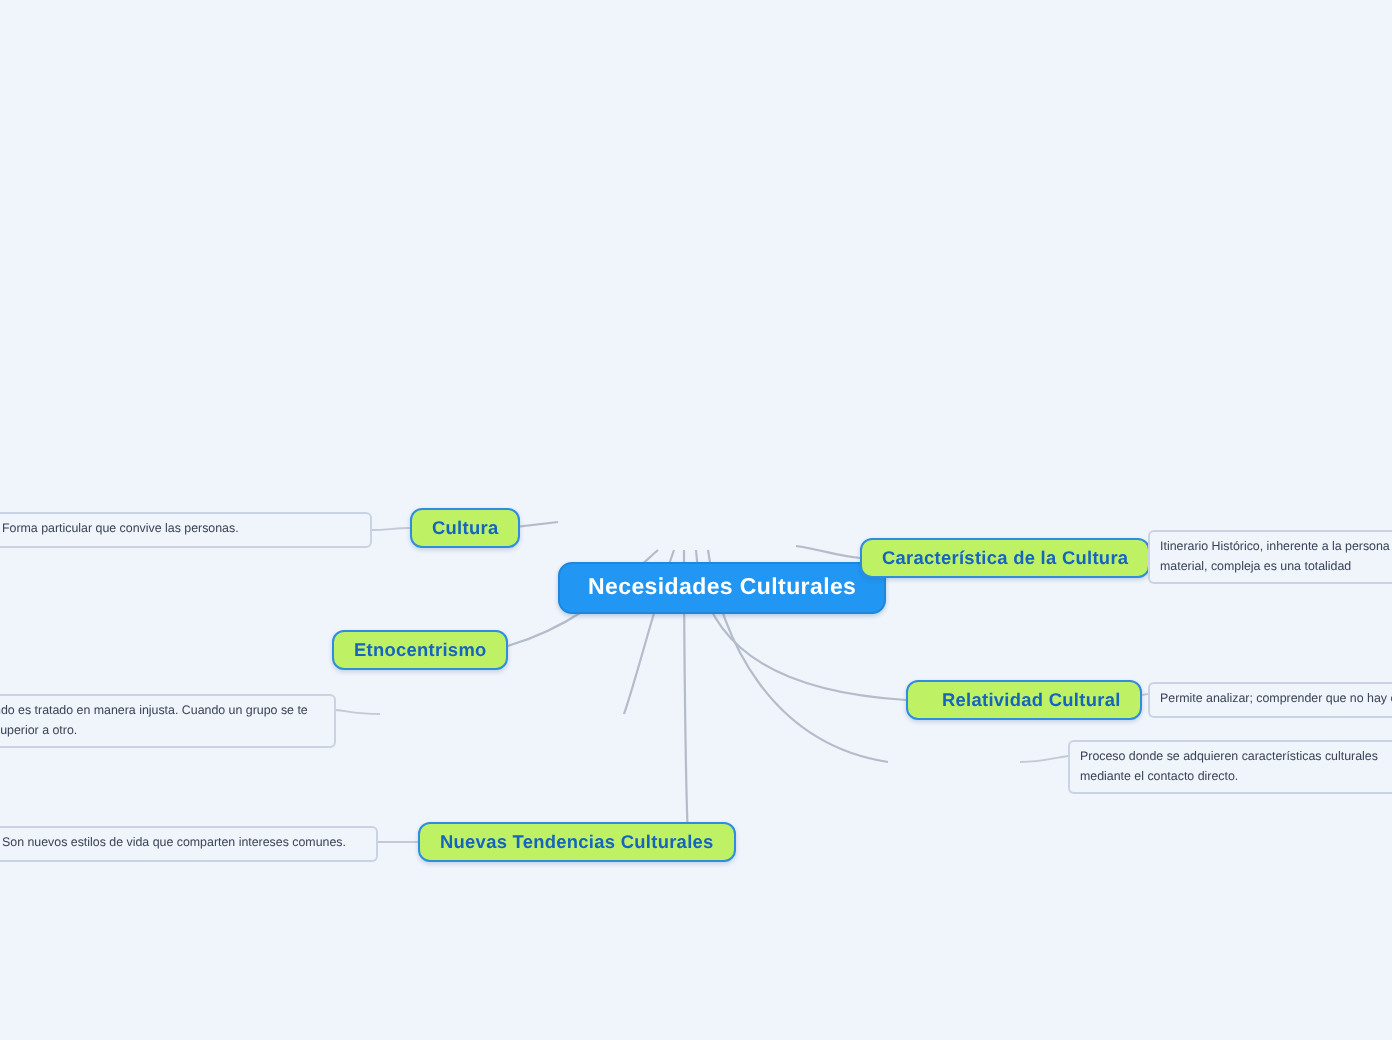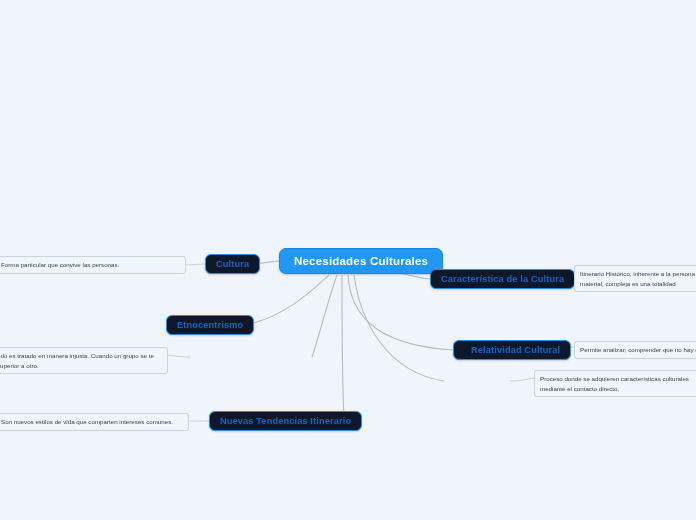--- a/index.html
+++ b/index.html
@@ -39,23 +39,24 @@
     background: #2196f3;
     border: 1px solid #1b87de;
     border-radius: 7px;
     color: #ffffff;
     font-size: 11.5px;
     font-weight: bold;
     letter-spacing: 0.2px;
     padding: 0 14px;
     height: 26px;
     box-shadow: 0 1px 2px rgba(30,90,150,0.28);
+    margin-top: 33px;
   }
   .node-topic {
-    background: #0f172a;
+    background: #bef264;
     border: 1.6px solid #2f8de0;
     border-radius: 6px;
     color: #1565c0;
     font-size: 9.2px;
     font-weight: bold;
     letter-spacing: 0.15px;
     padding: 0 10px;
     height: 20px;
     box-shadow: 0 1px 2px rgba(40,90,140,0.22);
   }
@@ -155,19 +156,19 @@
   </div>
   <div class="note note-clip-right" style="left:574px; top:341px; width:140px;">
     <span>Permite analizar; comprender que no hay cu</span>
   </div>
 
   <div class="note note-clip-right" style="left:534px; top:370px; width:180px;">
     <span>Proceso donde se adquieren características culturales mediante el contacto directo.</span>
   </div>
 
   <div class="node node-topic" style="left:209px; top:411px;">
-    <span>Nuevas Tendencias Itinerario</span>
+    <span>Nuevas Tendencias Culturales</span>
   </div>
   <div class="note note-clip-left" style="left:-4px; top:413px; width:193px;">
     <span>Son nuevos estilos de vida que comparten intereses comunes.</span>
   </div>
 
 </div>
 
 </body></html>

